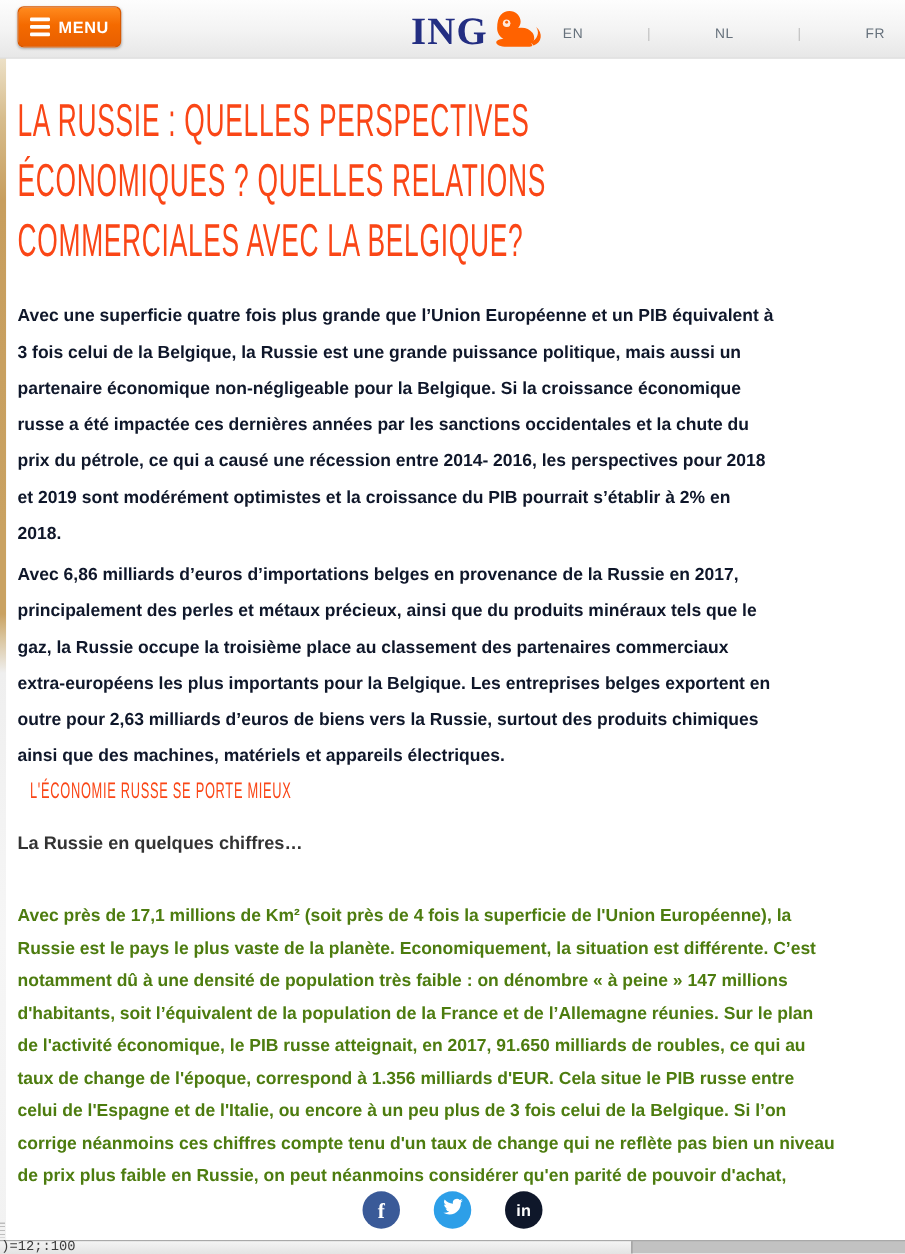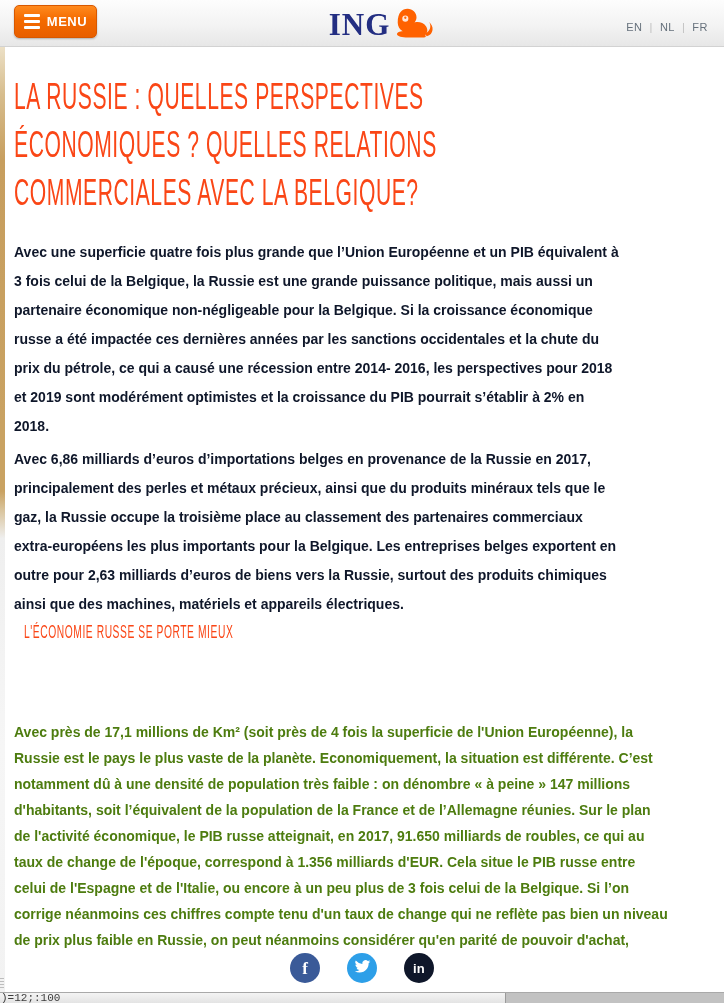--- a/index.html
+++ b/index.html
@@ -25,21 +25,21 @@
   .hamburger { display:flex; flex-direction:column; gap:3px; }
   .hamburger span { display:block; width:16px; height:3px; background:#fff; border-radius:1px; }
   .menu-label { color:#fff; font-size:13px; font-weight:bold; letter-spacing:.5px; }
 
   .logo { position:absolute; left:50%; top:7px; transform:translateX(-50%);
           display:flex; align-items:flex-start; gap:3px; cursor:pointer;margin-left:20px; }
   .logo-text { font-family:"Liberation Serif", serif; font-weight:bold;
                font-size:31px; color:#232e82; letter-spacing:1px; }
 
   .langs { position:absolute; right:9px; top:21px; display:flex; align-items:center;
-           font-size:11px; color:#66717c; letter-spacing:.5px; }
+           font-size:11px; color:#66717c; letter-spacing:.5px;gap:44px; }
   .langs .lang { padding:0 7px; cursor:pointer; }
   .langs .sep { color:#c0c0c0; }
 
   
   .sliver {
     position:absolute; left:0; top:47px; width:5px; height:945px;
     background:linear-gradient(180deg,
       #ece0c6 0%, #d7bd8d 5%, #c79e5e 12%, #c9a262 40%, #c9a262 47%,
       #d9c49c 49%, #efefef 52%, #f6f6f6 74%, #f2f2f2 100%);
   }
@@ -142,20 +142,21 @@
 
     <p class="lead p2 pre">Avec 6,86 milliards d’euros d’importations belges en provenance de la Russie en 2017,
 principalement des perles et métaux précieux, ainsi que du produits minéraux tels que le
 gaz, la Russie occupe la troisième place au classement des partenaires commerciaux
 extra-européens les plus importants pour la Belgique. Les entreprises belges exportent en
 outre pour 2,63 milliards d’euros de biens vers la Russie, surtout des produits chimiques
 ainsi que des machines, matériels et appareils électriques.</p>
 
     <h2 class="section-heading pre"><span class="condensed pre">L'ÉCONOMIE RUSSE SE PORTE MIEUX</span></h2>
 
+    <p class="bold-line">La Russie en quelques chiffres…</p>
 
     <p class="body-par pre">Avec près de 17,1 millions de Km² (soit près de 4 fois la superficie de l'Union Européenne), la
 Russie est le pays le plus vaste de la planète. Economiquement, la situation est différente. C’est
 notamment dû à une densité de population très faible : on dénombre « à peine » 147 millions
 d'habitants, soit l’équivalent de la population de la France et de l’Allemagne réunies. Sur le plan
 de l'activité économique, le PIB russe atteignait, en 2017, 91.650 milliards de roubles, ce qui au
 taux de change de l'époque, correspond à 1.356 milliards d'EUR. Cela situe le PIB russe entre
 celui de l'Espagne et de l'Italie, ou encore à un peu plus de 3 fois celui de la Belgique. Si l’on
 corrige néanmoins ces chiffres compte tenu d'un taux de change qui ne reflète pas bien un niveau
 de prix plus faible en Russie, on peut néanmoins considérer qu'en parité de pouvoir d'achat,</p>

